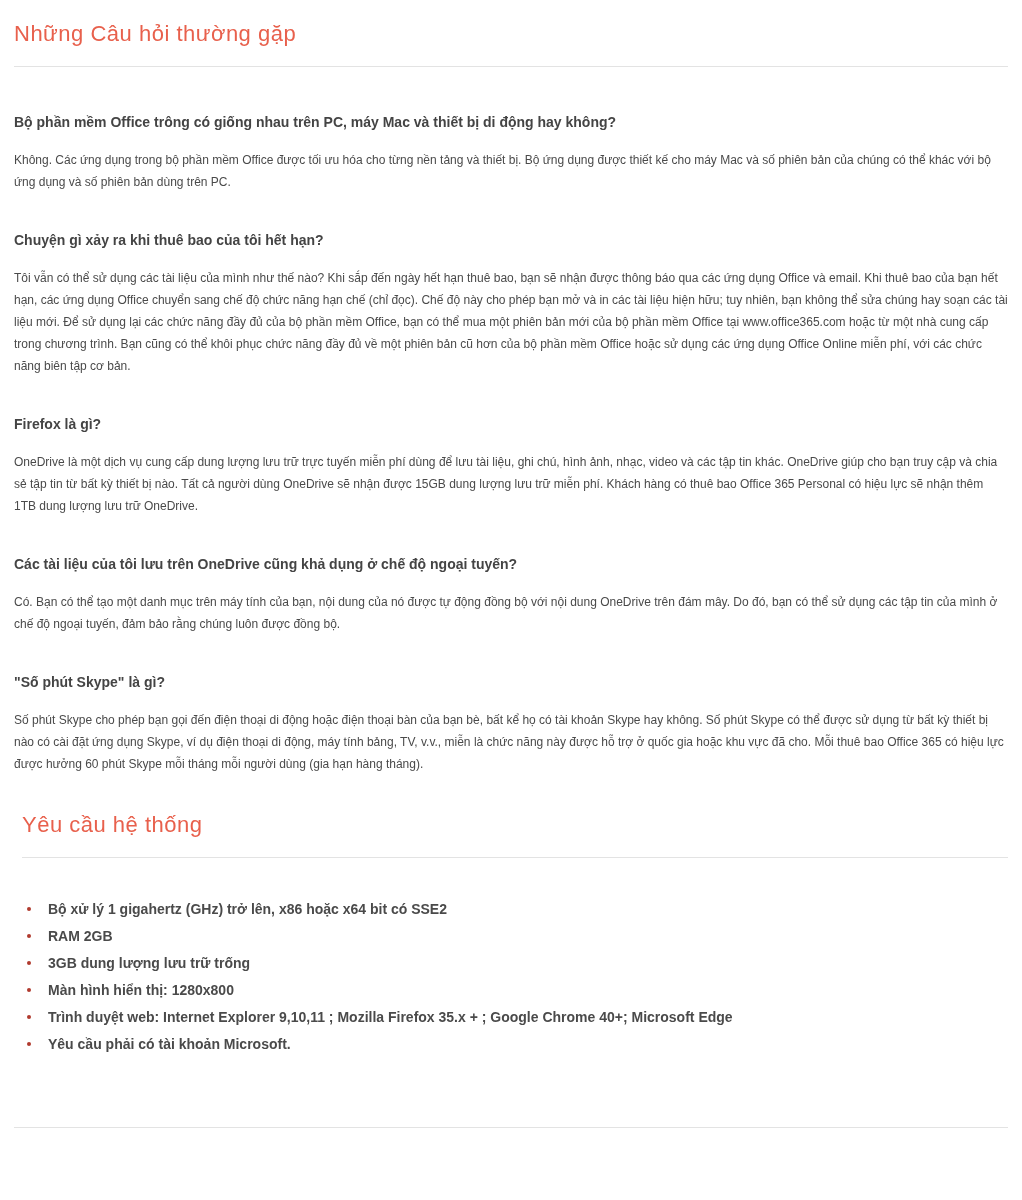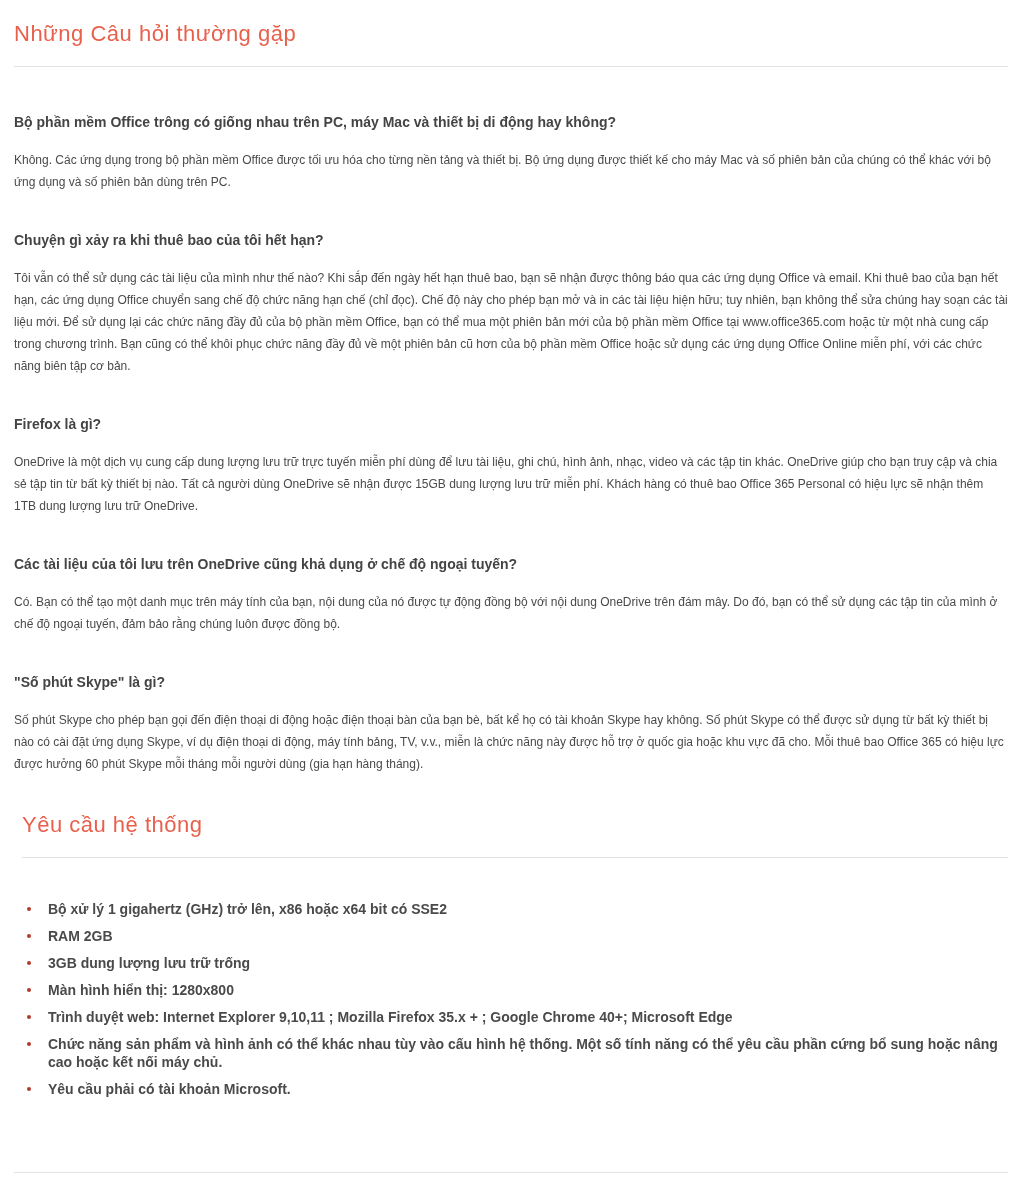--- a/index.html
+++ b/index.html
@@ -106,21 +106,20 @@
   <section class="requirements">
     <h1 class="section-heading">Yêu cầu hệ thống</h1>
     <hr class="rule">
 
     <ul class="req-list">
       <li><span class="dot"></span><span>Bộ xử lý 1 gigahertz (GHz) trở lên, x86 hoặc x64 bit có SSE2</span></li>
       <li><span class="dot"></span><span>RAM 2GB</span></li>
       <li><span class="dot"></span><span>3GB dung lượng lưu trữ trống</span></li>
       <li><span class="dot"></span><span>Màn hình hiển thị: 1280x800</span></li>
       <li><span class="dot"></span><span>Trình duyệt web: Internet Explorer 9,10,11 ; Mozilla Firefox 35.x + ; Google Chrome 40+; Microsoft Edge</span></li>
-      <li><span class="dot"></span><span>Chức năng sản phẩm và hình ảnh có thể khác nhau tùy vào cấu hình hệ thống. Một số tính năng có thể yêu cầu phần cứng bổ sung hoặc nâng cao hoặc kết nối máy chủ.</span></li>
       <li><span class="dot"></span><span>Yêu cầu phải có tài khoản Microsoft.</span></li>
     </ul>
   </section>
 
   <footer class="page-footer">
     <hr class="rule">
 
   </footer>
 
 </div>

